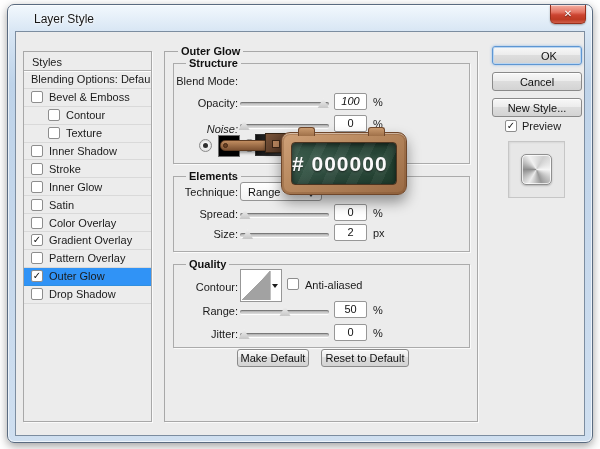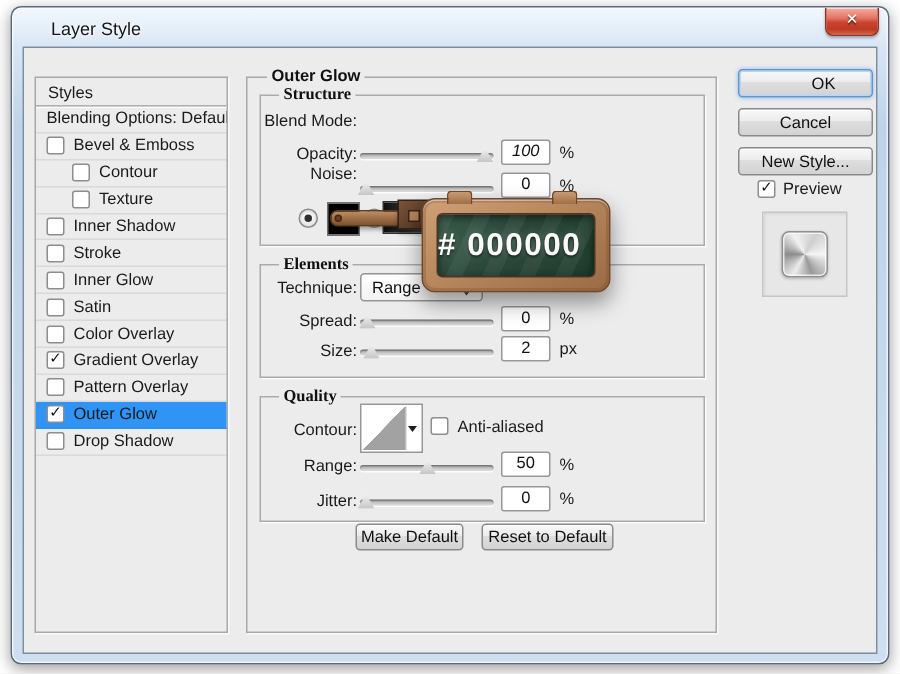--- a/index.html
+++ b/index.html
@@ -64,21 +64,21 @@
     border:1px solid #8d8d8d; border-radius:2px;
     font-size:10px; line-height:10px; text-align:center; font-weight:bold; color:#111;
   }
   
   #main-panel { left:148px; top:19px; width:314px; height:371px; }
   #main-panel > .legend { left:13px; }
   .groupbox {
     position:absolute; left:8px; width:297px;
     border:1px solid #ababab; box-shadow:1px 1px 0 rgba(255,255,255,.75);
   }
-  .groupbox > .legend { left:12px;font-family:Liberation Serif, serif; }
+  .groupbox > .legend { left:12px; }
   #gb-structure { top:11px; height:101px; }
   #gb-elements  { top:124px; height:76px; }
   #gb-quality   { top:212px; height:84px; }
   .row-label { position:absolute; left:-2px; width:66px; text-align:right; font-size:11px; color:#1a1a1a; }
   .dd {
     position:absolute; height:19px;
     background:linear-gradient(#ffffff,#f2f2f2);
     border:1px solid #959595; border-radius:3px;
     font-size:11px; color:#111; padding:3px 16px 0 7px; white-space:nowrap; overflow:hidden;
   }
@@ -272,21 +272,21 @@
         <div class="row-label" style="top:11px;">Blend Mode:</div>
 
         <div class="row-label" style="top:33px;">Opacity:</div>
         <div class="slider" style="left:66px; top:33px;">
           <span class="track"></span>
           <span class="thumb" style="left: calc(93% - 5px);"></span>
         </div>
         <div class="numbox" style="left:160px; top:29px;font-style:italic;">100</div>
         <div class="unit" style="left:199px; top:32px;">%</div>
 
-        <div class="row-label" style="top:46px;">Noise:</div>
+        <div class="row-label" style="top:59px;font-style:italic;">Noise:</div>
         <div class="slider" style="left:66px; top:55px;">
           <span class="track"></span>
           <span class="thumb" style="left: calc(4% - 5px);"></span>
         </div>
         <div class="numbox" style="left:160px; top:51px;">0</div>
         <div class="unit" style="left:199px; top:54px;">%</div>
 
         <span class="radio on" style="left:25px; top:75px;"></span>
         <span class="swatch-black" style="left:44px; top:71px;"></span>
         <span class="radio" style="left:69px; top:75px;"></span>

